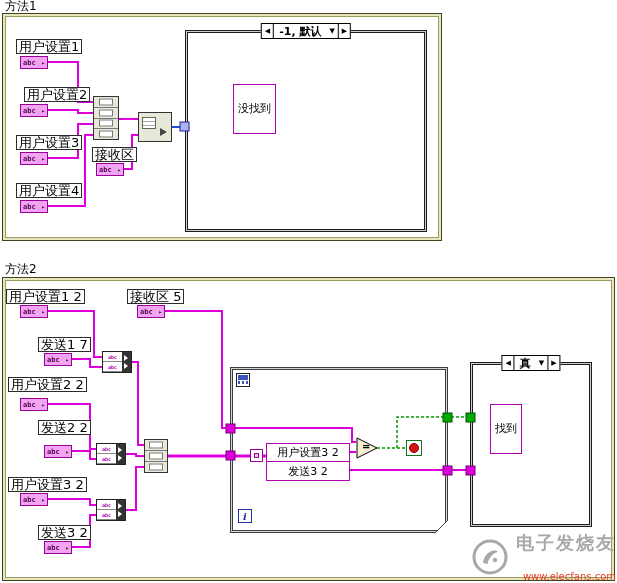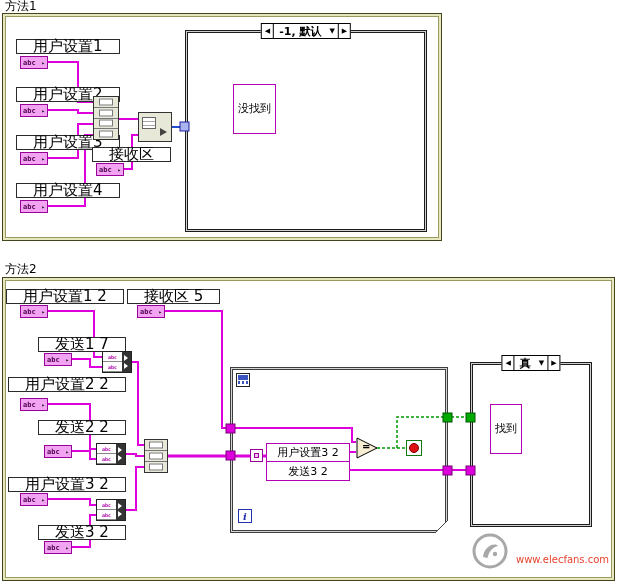--- a/index.html
+++ b/index.html
@@ -2,22 +2,22 @@
 <html><head>
 <meta charset="utf-8">
 <style>
   *{box-sizing:border-box;margin:0;padding:0}
   body{margin:0;background:#fff}
   #root{position:relative;width:617px;height:583px;background:#fff;
         font-family:"DejaVu Sans","Liberation Sans",sans-serif;color:#000;overflow:hidden}
   .panel{position:absolute;background:#fff;border:1px solid #44441c;
          box-shadow:inset 0 0 0 2px #e6e6bf, inset 0 0 0 3px #9a9a60}
   .freelbl{position:absolute;font-size:12px;line-height:13px;background:#fff;padding:0 1px;white-space:nowrap;z-index:2}
-  .lbl{position:absolute;font-size:15px;line-height:13px;border:1px solid #2b2b2b;background:#fff;
-       padding:0 16px;white-space:nowrap;z-index:2}
+  .lbl{position:absolute;font-size:13px;line-height:13px;border:1px solid #2b2b2b;background:#fff;
+       padding:0 2px;white-space:nowrap;z-index:2}
   .term{position:absolute;width:28px;height:13px;border:1px solid #990099;background:#f2a3f2;z-index:2;
         display:flex;align-items:center;justify-content:space-between;padding:0 2px;
         font-family:"DejaVu Sans Mono","Liberation Mono",monospace;font-size:7px;font-weight:bold;color:#50004f}
   .term .arrow{color:#222;font-size:6px;line-height:6px}
   .struct{position:absolute;border:1px solid #1c1c1c;
           box-shadow:inset 0 0 0 1px #cfcfcf, inset 0 0 0 2px #1c1c1c}
   .loopstruct{border:1px solid #3d3d3d;box-shadow:inset 0 0 0 1px #d6d6d6, inset 0 0 0 2px #3d3d3d}
   .selector{position:absolute;top:-8px;left:50%;transform:translateX(-50%);height:16px;background:#fff;
             border:1px solid #000;display:flex;align-items:stretch;font-size:11px;z-index:4;white-space:nowrap}
   .selector .arr{display:flex;align-items:center;padding:0 3px;font-size:7px}
@@ -137,21 +137,21 @@
     <rect x="466" y="413" width="9" height="9" fill="#00aa00" stroke="#005500"></rect>
     <rect x="443" y="466" width="9" height="9" fill="#dd00dd" stroke="#770077"></rect>
     <rect x="466" y="466" width="9" height="9" fill="#dd00dd" stroke="#770077"></rect>
   </svg>
 
   <div class="lbl" style="left:16px;top:39px">用户设置1</div>
   <div class="term" style="left:20px;top:56px">
     <span>abc</span>
       <span class="arrow">▸</span>
   </div>
-  <div class="lbl" style="left:16px;top:87px">用户设置2</div>
+  <div class="lbl" style="left:24px;top:87px">用户设置2</div>
   <div class="term" style="left:20px;top:104px">
     <span>abc</span>
       <span class="arrow">▸</span>
   </div>
   <div class="lbl" style="left:16px;top:135px">用户设置3</div>
   <div class="term" style="left:20px;top:152px">
     <span>abc</span>
       <span class="arrow">▸</span>
   </div>
   <div class="lbl" style="left:16px;top:183px">用户设置4</div>
@@ -255,17 +255,18 @@
 
   <div class="strconst" style="left:490px;top:404px">找到</div>
 
   <div class="wm">
     <svg width="40" height="40">
       <circle cx="20" cy="20" r="16" fill="#ffffff" stroke="#a8a8a8" stroke-width="3"></circle>
       <path d="M13 26 C14 16, 24 11, 28 15 C23 16, 19 20, 17.5 27 Z" fill="#a8a8a8"></path>
       <circle cx="25" cy="23" r="2.2" fill="#a8a8a8"></circle>
     </svg>
     <div class="wmtext">
+      <div class="wmbrand">电子发烧友</div>
       <div class="wmurl">www.elecfans.com</div>
     </div>
   </div>
 
 </div>
 
 </body></html>

